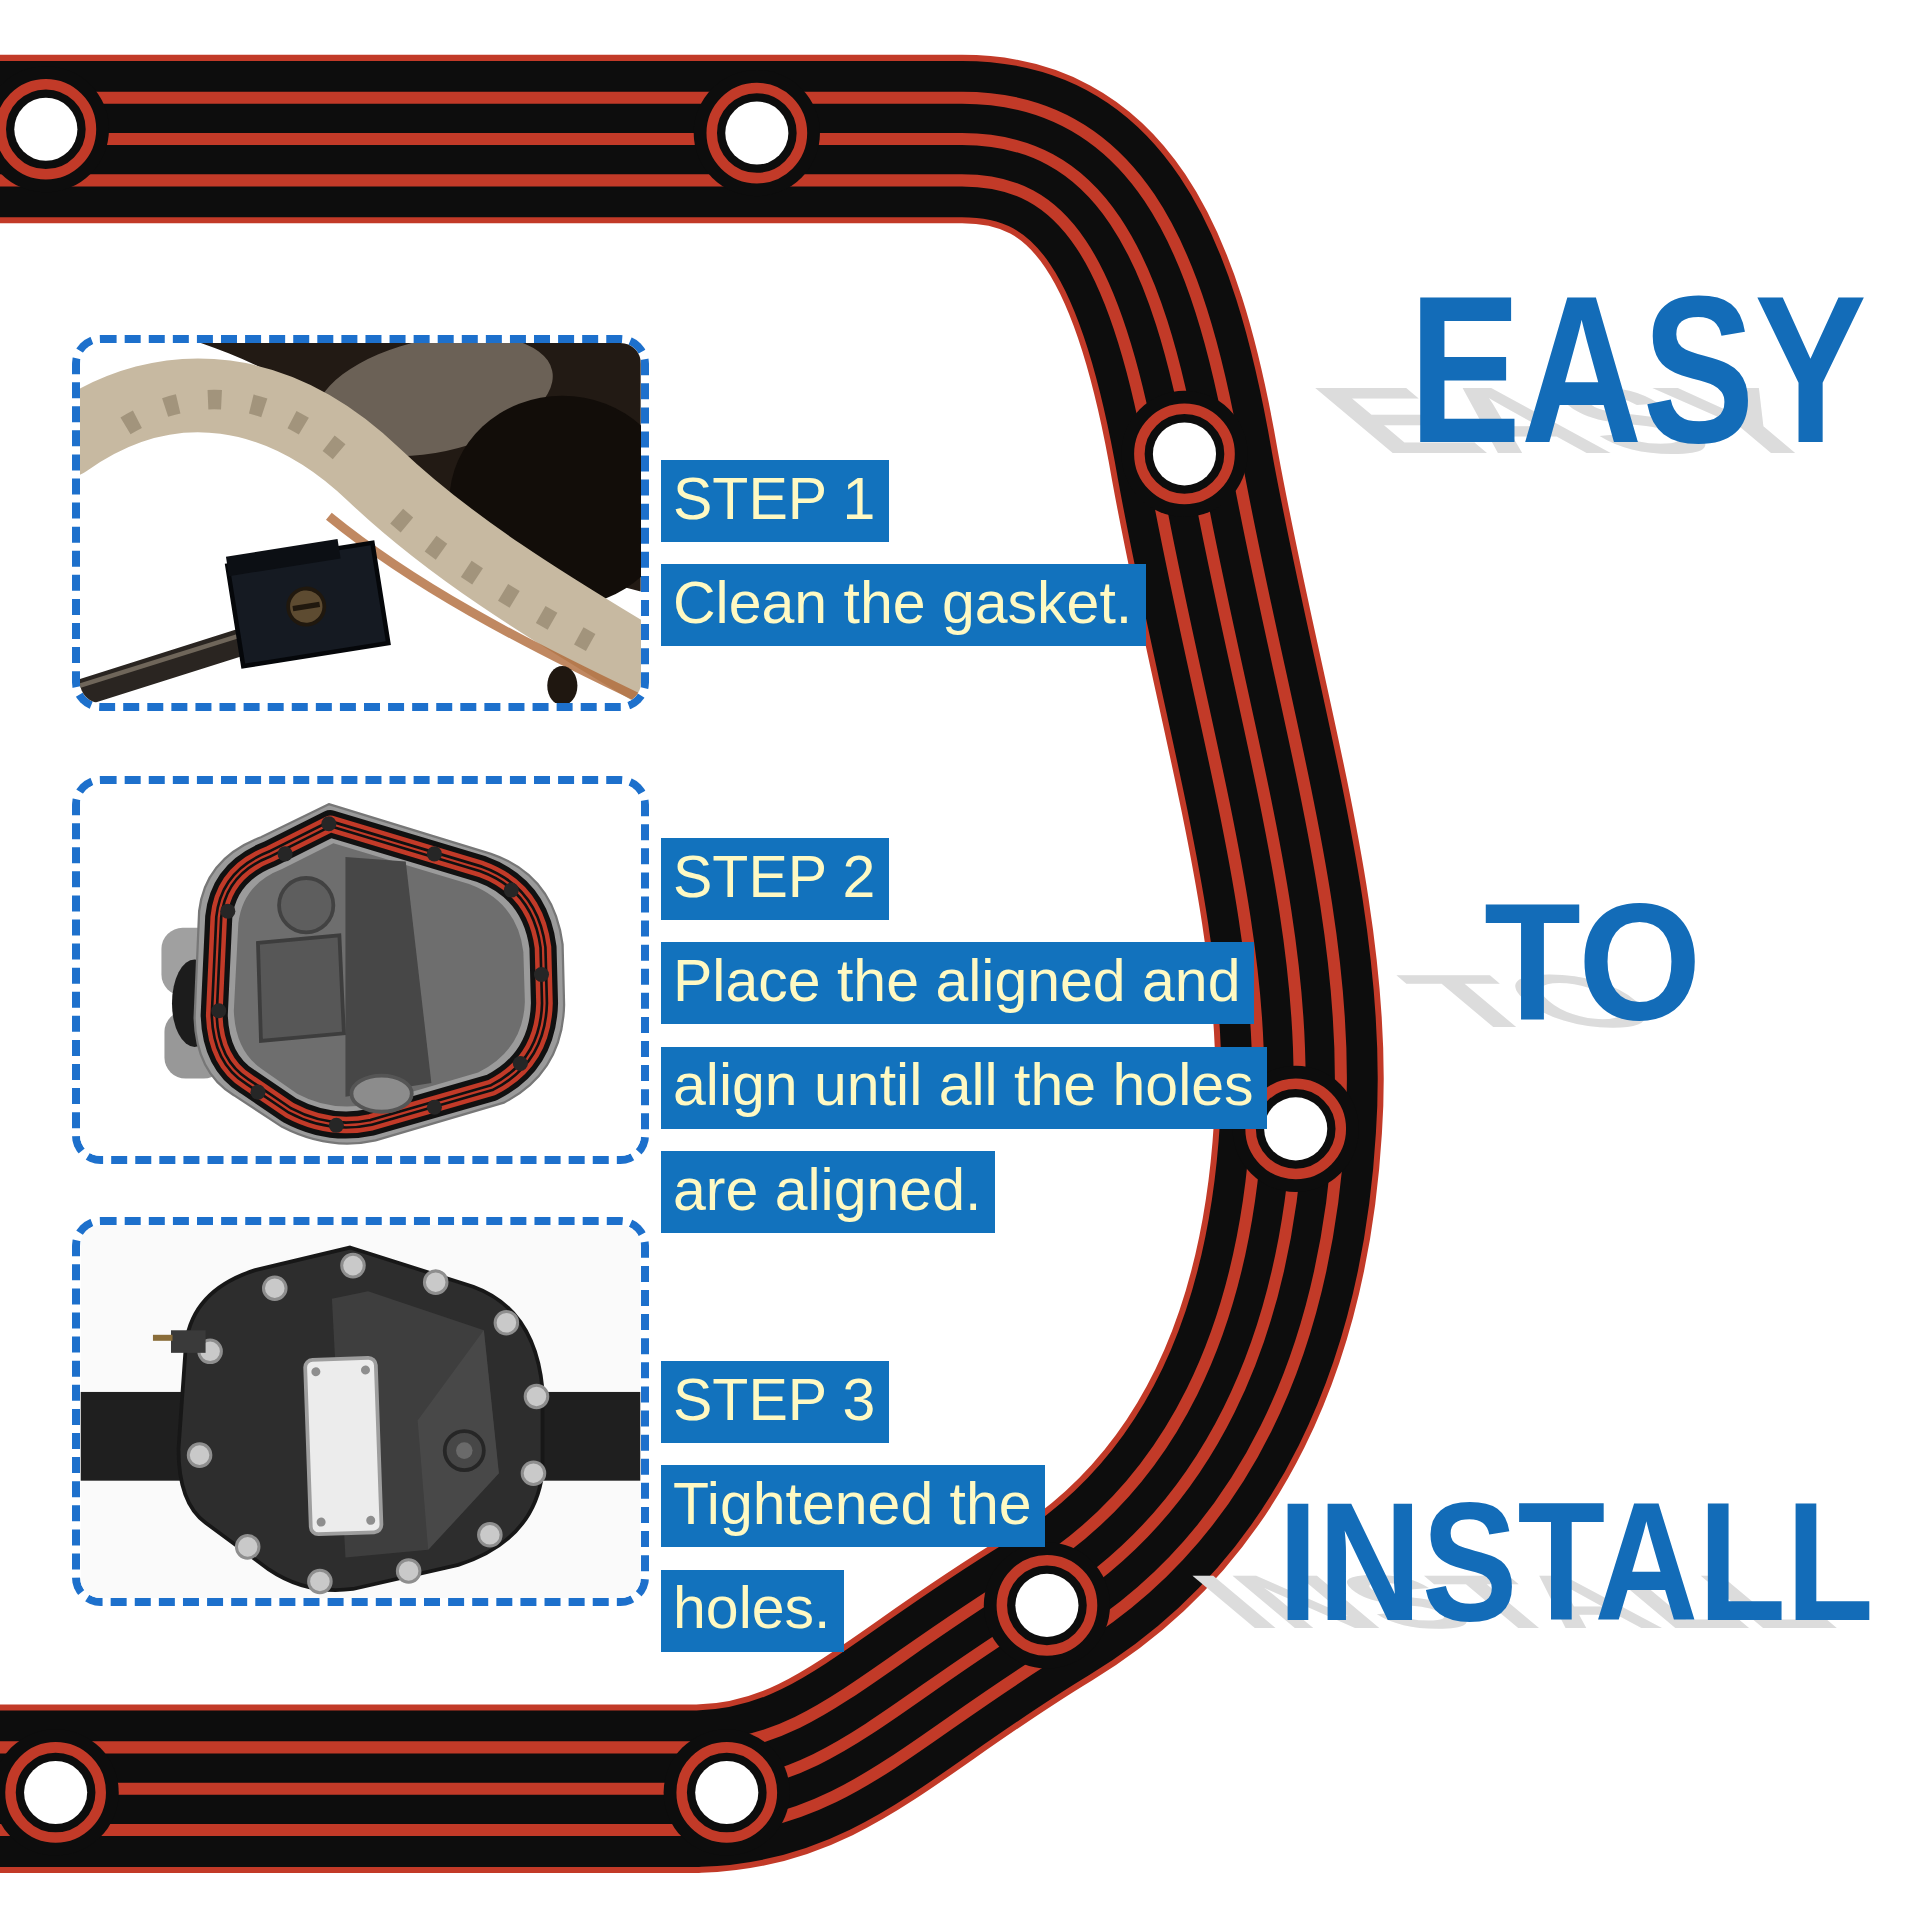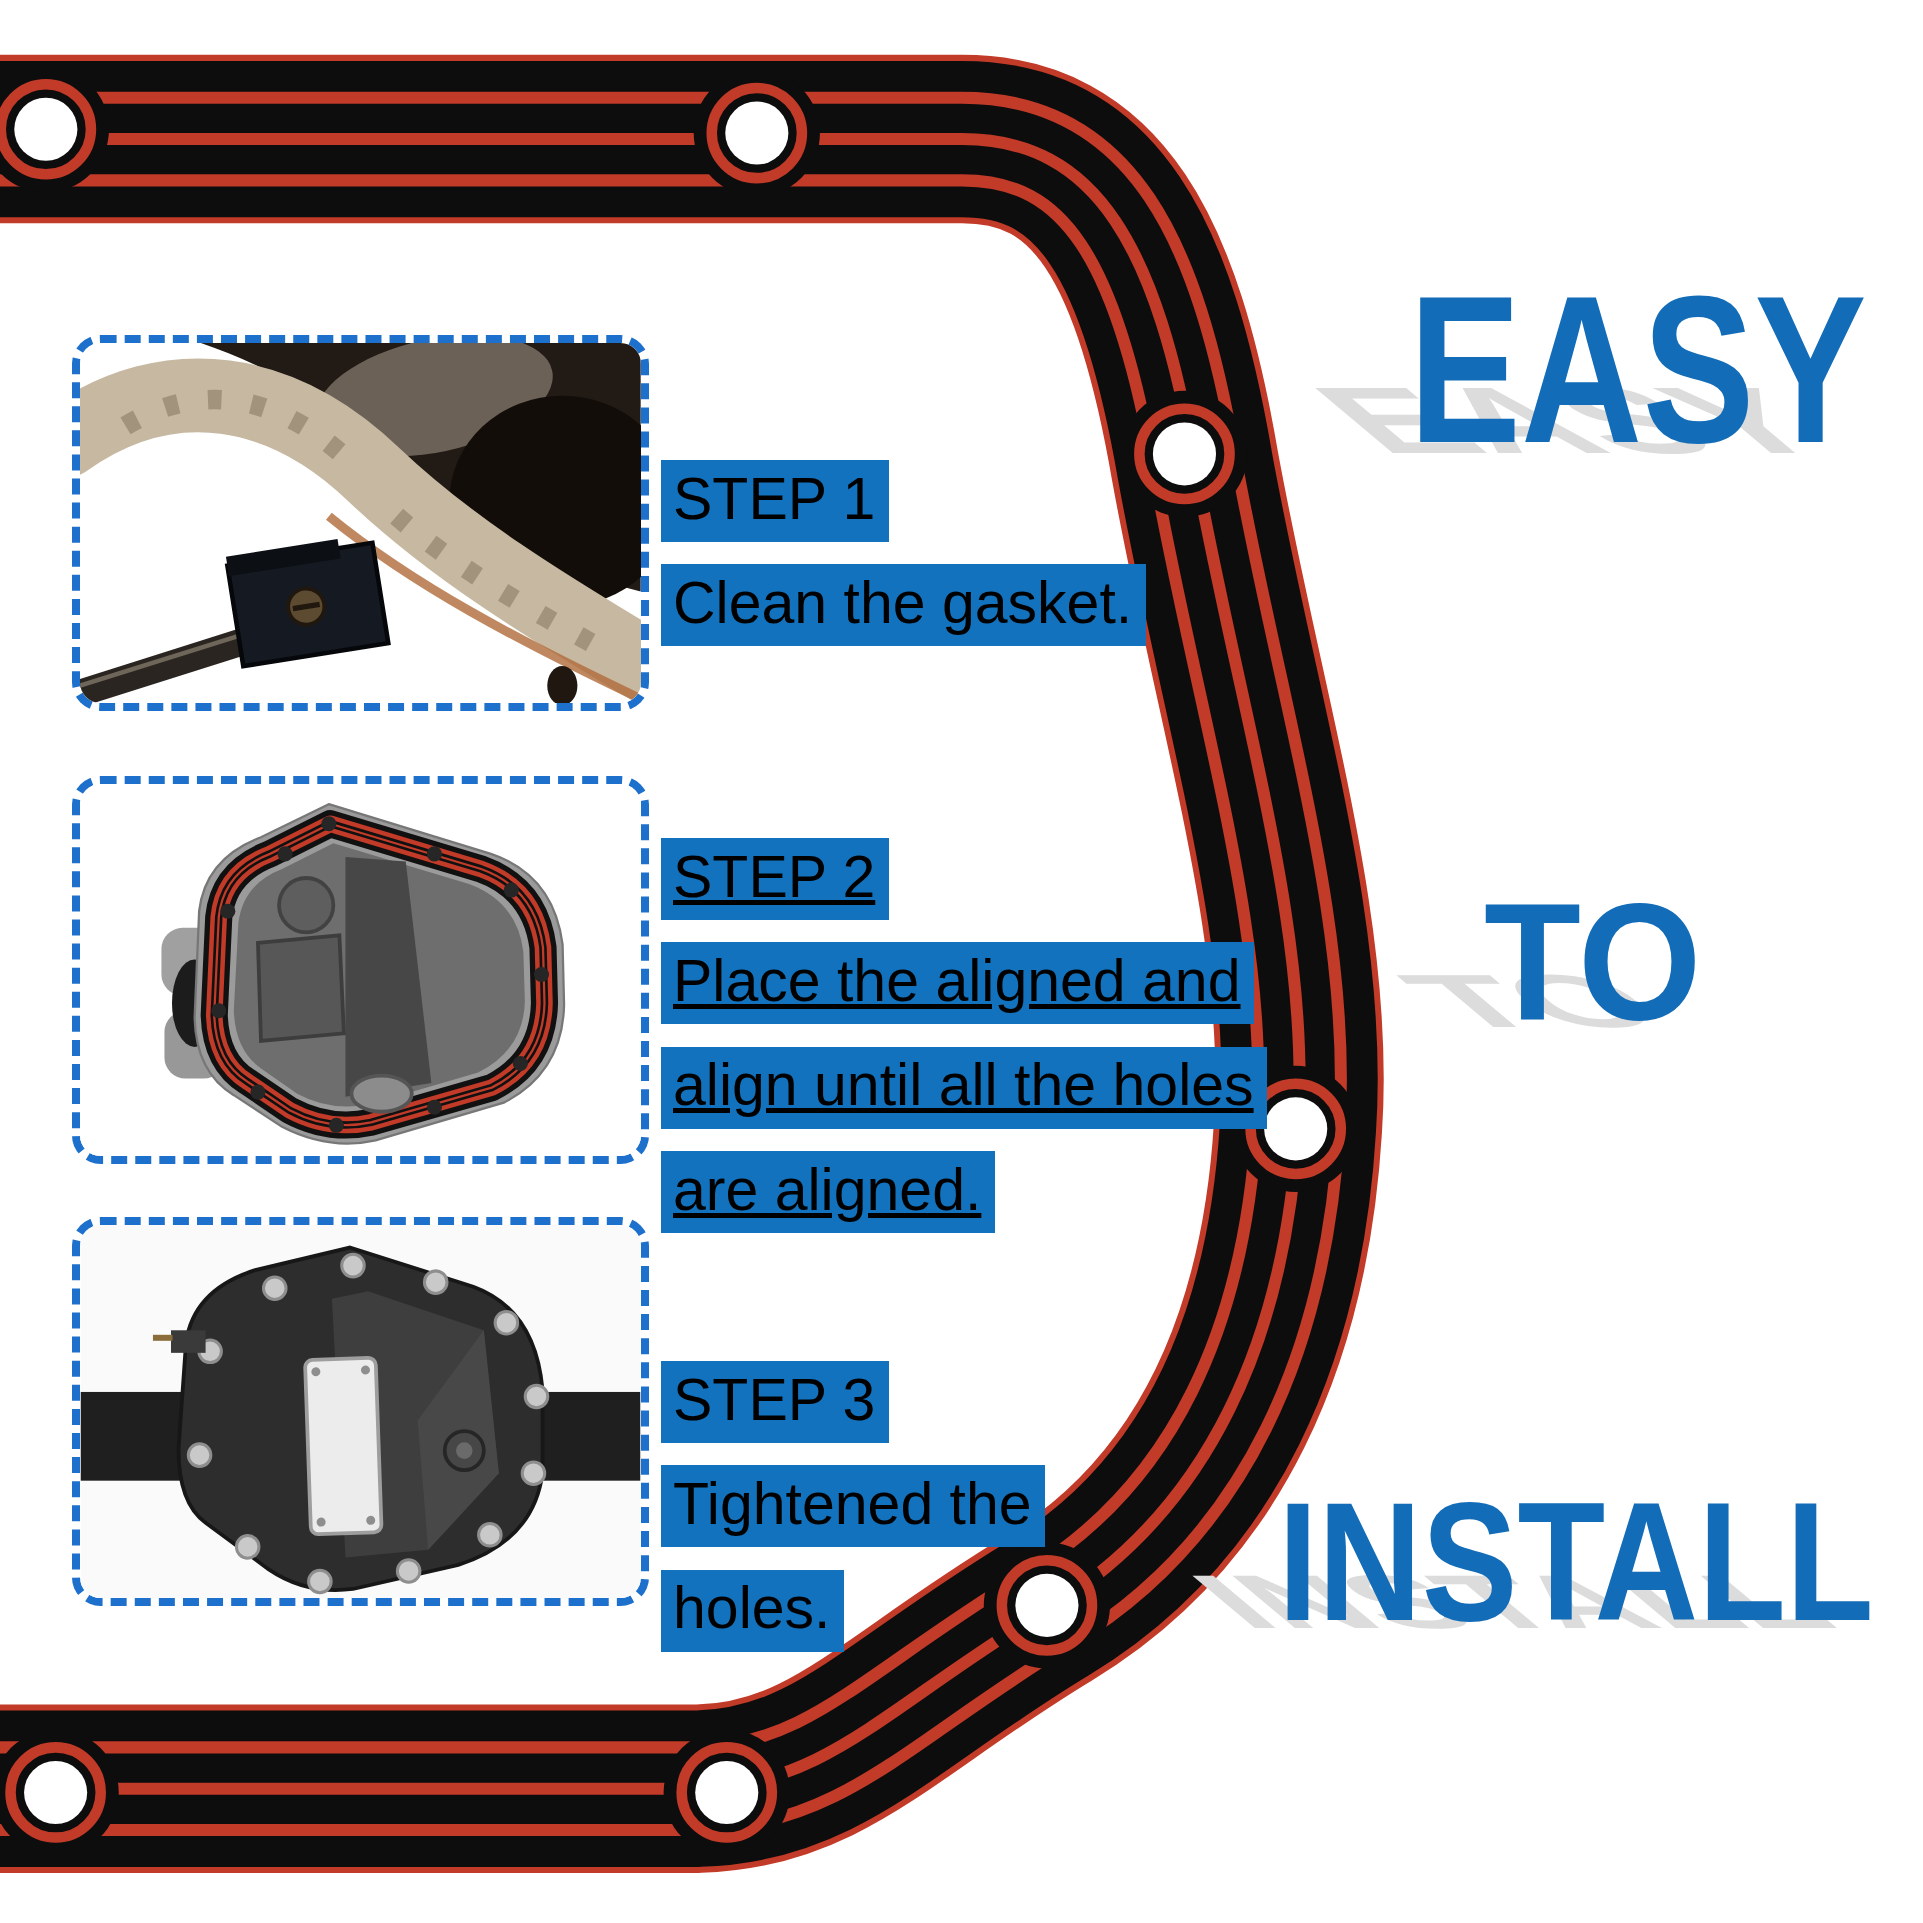--- a/index.html
+++ b/index.html
@@ -16,24 +16,24 @@
     position:absolute;left:72px;width:577px;box-sizing:border-box;
     border:8.3px dashed var(--dash);border-radius:28.6px;background:#fff;
     overflow:hidden;z-index:2;
   }
   .photo svg{display:block;width:100%;height:100%;}
   #photo-1{top:335px;height:376px;}
   #photo-2{top:776px;height:388px;}
   #photo-3{top:1217px;height:389px;}
   .step{position:absolute;left:661px;z-index:3;}
   #step-1{top:460px;}
-  #step-2{top:838px;text-decoration:underline;}
+  #step-2{top:838px;}
   #step-3{top:1361px;}
   .step-label,.step-line{
-    display:table;background:var(--accent);color:#000000;
+    display:table;background:var(--accent);color:#fef9c3;
     font-size:59px;line-height:1.16;font-weight:400;
     padding:4.5px 13.5px 9px 12px;margin:0 0 22.5px 0;white-space:nowrap;
   }
   .heading{position:absolute;line-height:1;font-weight:bold;color:var(--heading);z-index:1;}
   .h-text{position:relative;display:inline-block;transform-origin:left bottom;z-index:1;}
   .h-shadow{
     position:absolute;left:0;top:0;color:var(--shadow);display:inline-block;
     transform-origin:left 82%;z-index:0;
   }
   #heading-easy{left:1409px;top:265px;font-size:210px;}

